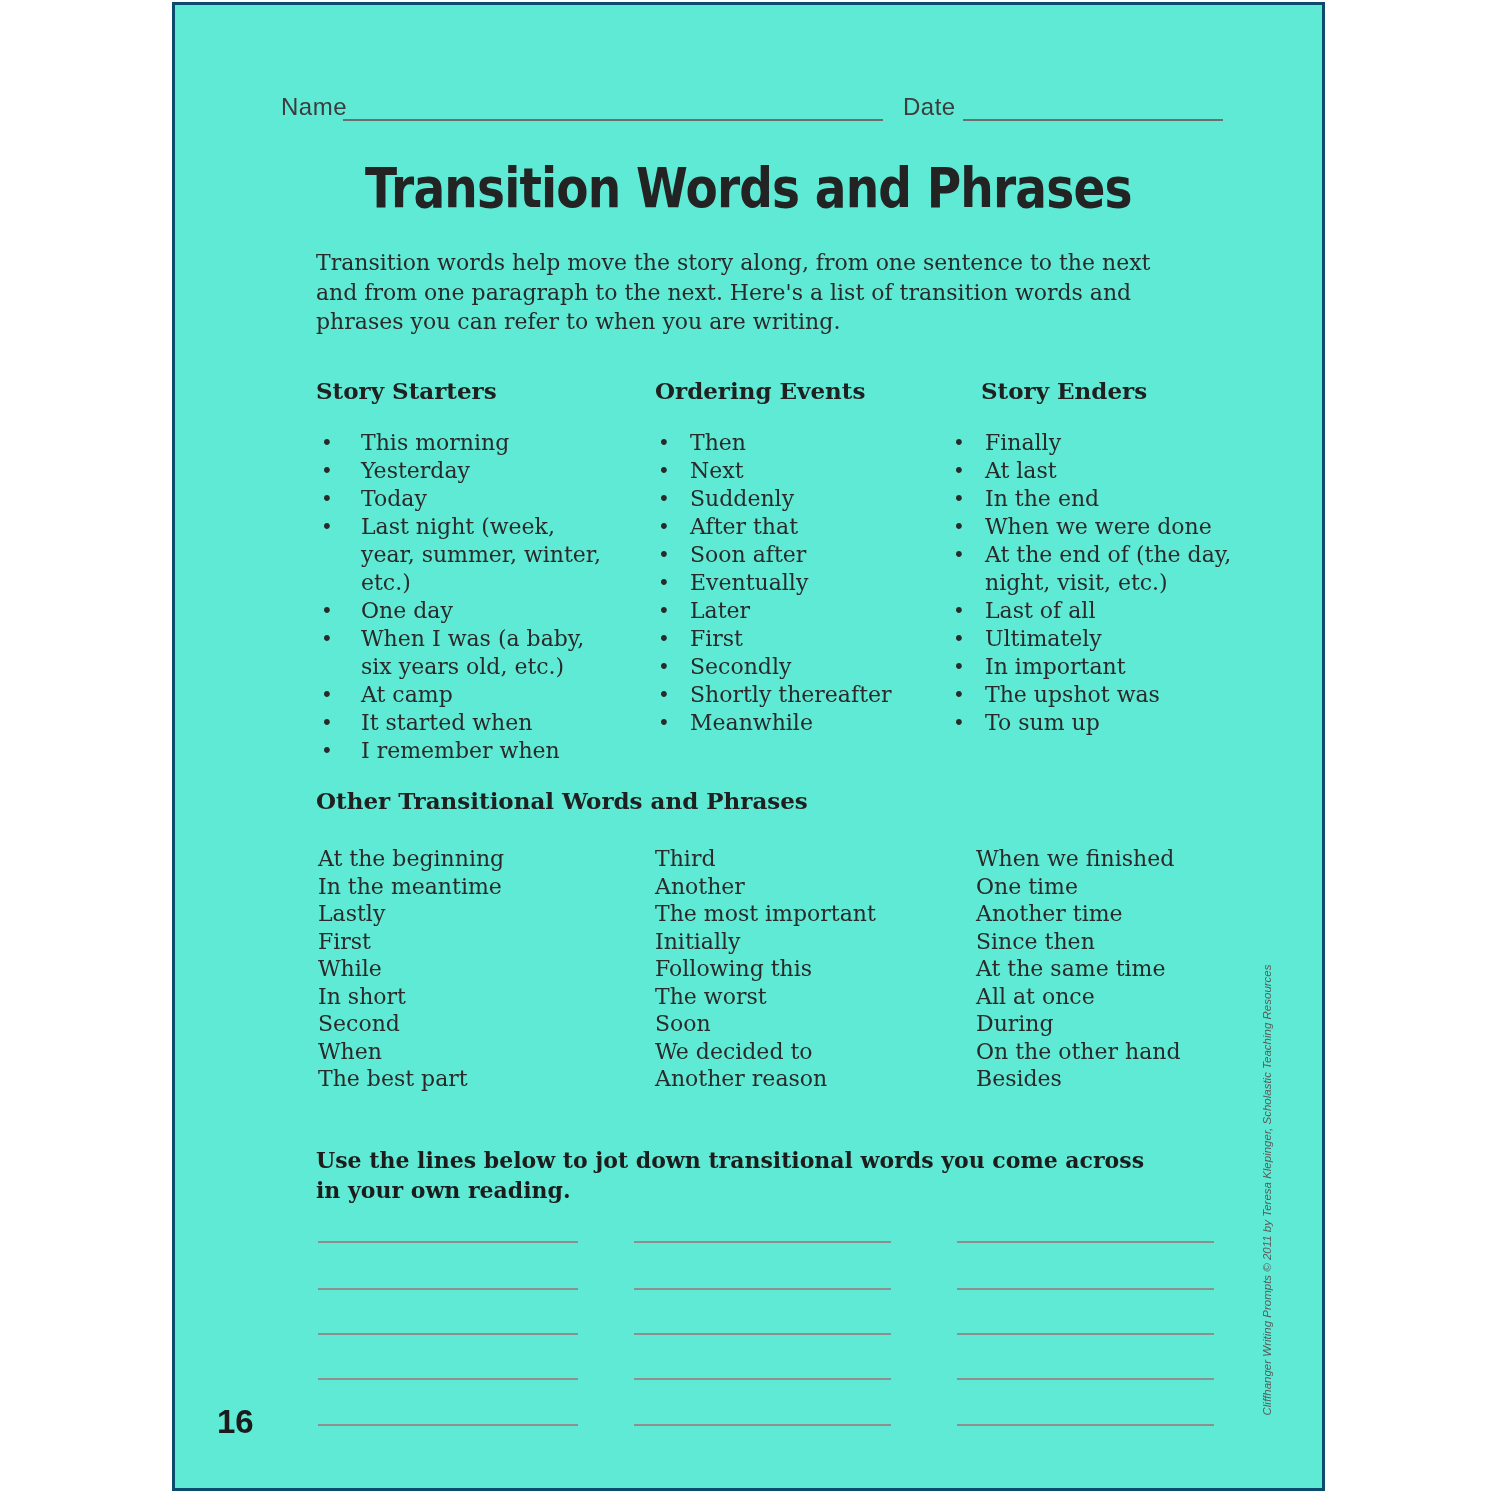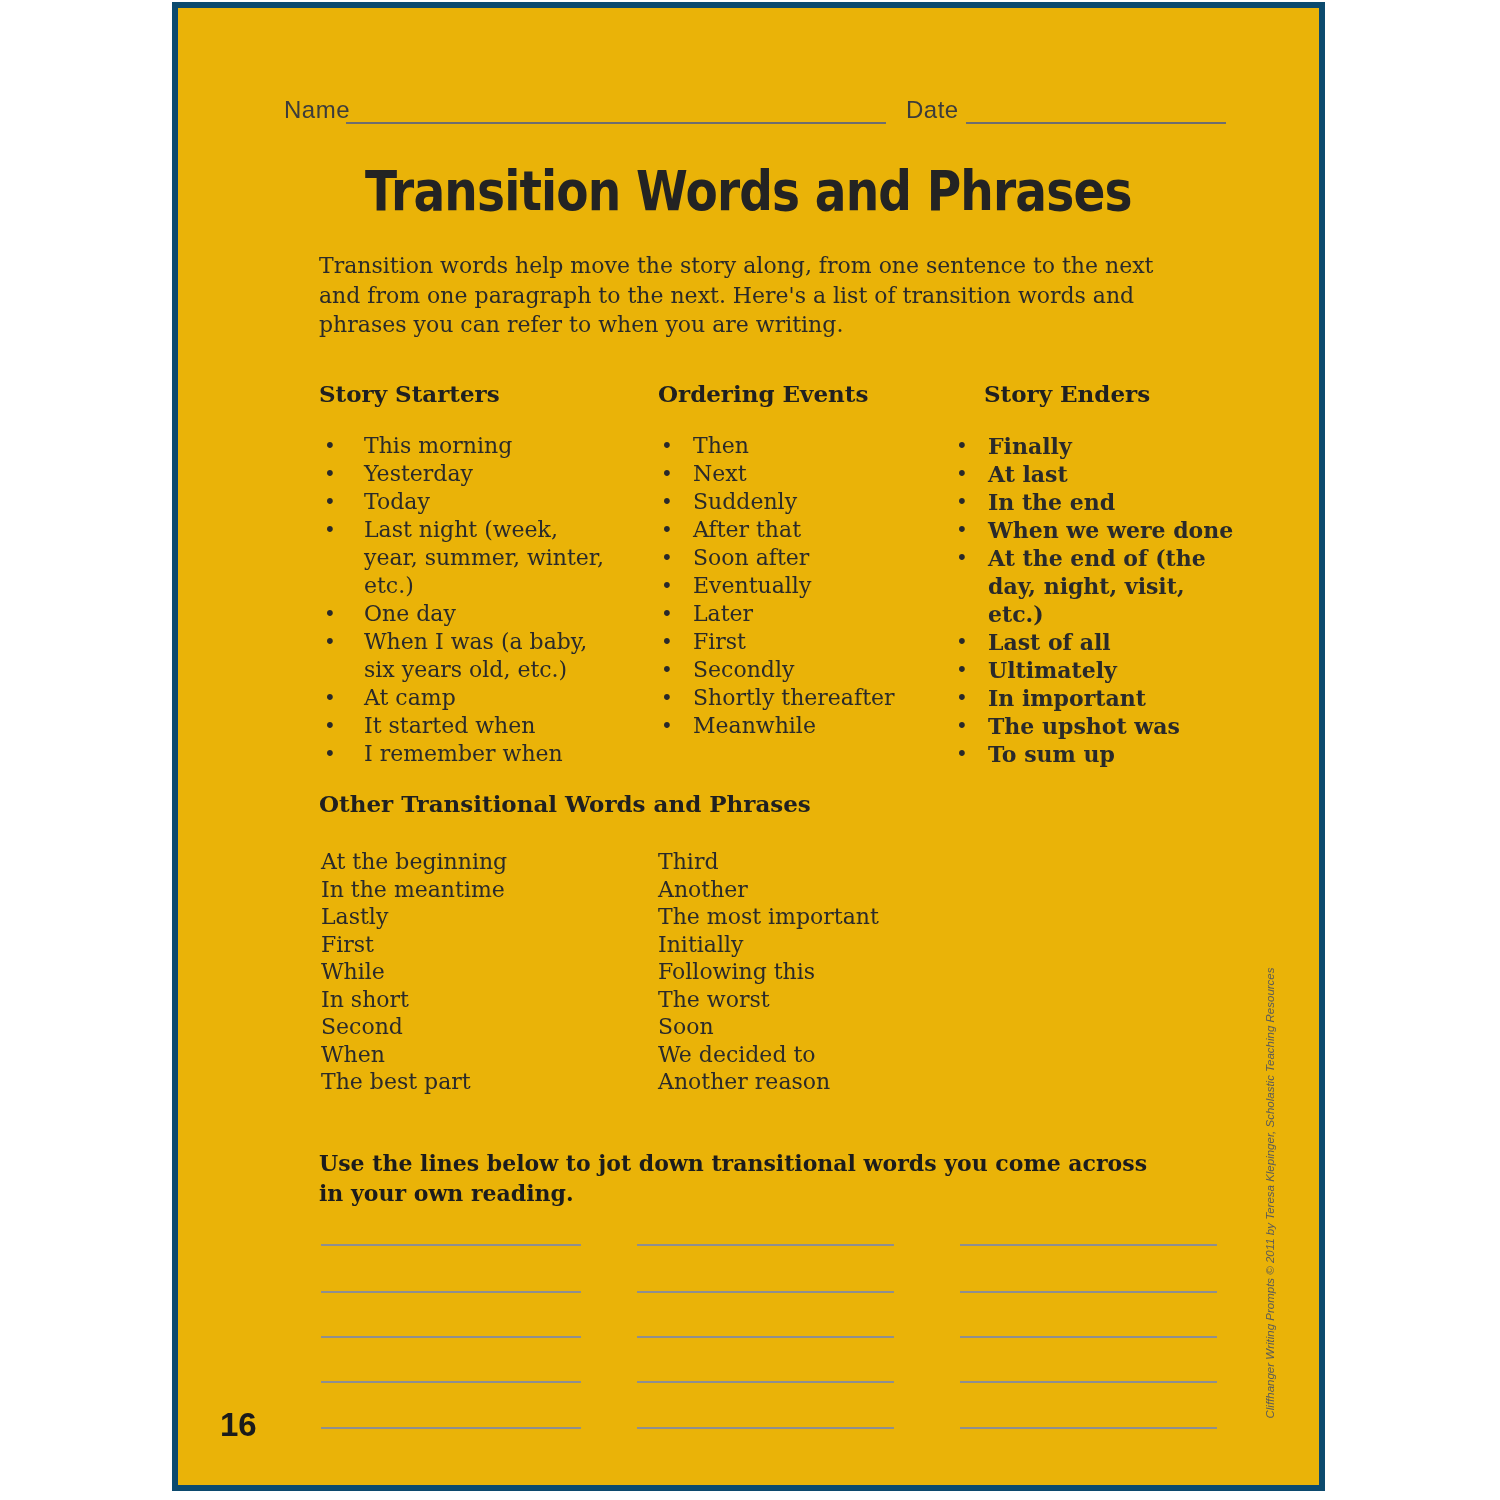--- a/index.html
+++ b/index.html
@@ -8,22 +8,22 @@
     background:#ffffff;
     font-family:"DejaVu Serif", serif;
     color:#1e1e1e;
     position:relative;
     overflow:hidden;
   }
   .page{
     position:absolute;
     left:172px; top:2px;
     width:1153px; height:1489px;
-    background:#eab308;
-    border:6px solid #0c4a6e;
+    background:#5eead4;
+    border:3px solid #0c4a6e;
     box-sizing:border-box;
   }
   
   .name-date{position:absolute; top:88px; left:0; width:100%; height:34px;}
   .nd-label{
     position:absolute;
     font-family:"Liberation Sans", sans-serif;
     font-size:24px; color:#3c3c3c; letter-spacing:.5px;
   }
   .nd-name{left:106px; top:0;}
@@ -60,21 +60,21 @@
   .h-enders{left:776px;margin-left:30px;}
   .blist{position:absolute; top:424px;}
   .l-starters{left:146px; width:292px;}
   .l-ordering{left:483px; width:285px;}
   .l-enders{left:778px; width:285px;}
   .bitem{display:flex; font-size:22px; line-height:28px; color:#2a2a2a;}
   .bdot{width:32px; flex:0 0 32px; font-size:20px;}
   .btxt{flex:1;}
   .l-starters .btxt{max-width:260px;margin-left:8px;}
   .l-ordering .btxt{max-width:250px;}
-  .l-enders .btxt{max-width:250px;font-weight:bold;}
+  .l-enders .btxt{max-width:250px;}
   
   .other-heading{
     position:absolute; left:141px; top:782px;
     font-weight:bold; font-size:23px; color:#202020; white-space:nowrap;text-align:center;
   }
   .olist{position:absolute; top:840px; width:310px;}
   .o-c1{left:143px;}
   .o-c2{left:480px;}
   .o-c3{left:801px;}
   .oitem{font-size:22px; line-height:27.5px; color:#2a2a2a; white-space:nowrap;}
@@ -270,20 +270,31 @@
       <div class="oitem">Third</div>
       <div class="oitem">Another</div>
       <div class="oitem">The most important</div>
       <div class="oitem">Initially</div>
       <div class="oitem">Following this</div>
       <div class="oitem">The worst</div>
       <div class="oitem">Soon</div>
       <div class="oitem">We decided to</div>
       <div class="oitem">Another reason</div>
     </div>
+  <div class="olist o-c3">
+      <div class="oitem">When we finished</div>
+      <div class="oitem">One time</div>
+      <div class="oitem">Another time</div>
+      <div class="oitem">Since then</div>
+      <div class="oitem">At the same time</div>
+      <div class="oitem">All at once</div>
+      <div class="oitem">During</div>
+      <div class="oitem">On the other hand</div>
+      <div class="oitem">Besides</div>
+    </div>
 
   <div class="instruction">Use the lines below to jot down transitional words you come across in your own reading.</div>
 
   <div class="wline" style="left:143px;top:1236px;width:260px;"></div>
   <div class="wline" style="left:459px;top:1236px;width:257px;"></div>
   <div class="wline" style="left:782px;top:1236px;width:257px;"></div>
 
   <div class="wline" style="left:143px;top:1283px;width:260px;"></div>
   <div class="wline" style="left:459px;top:1283px;width:257px;"></div>
   <div class="wline" style="left:782px;top:1283px;width:257px;"></div>

